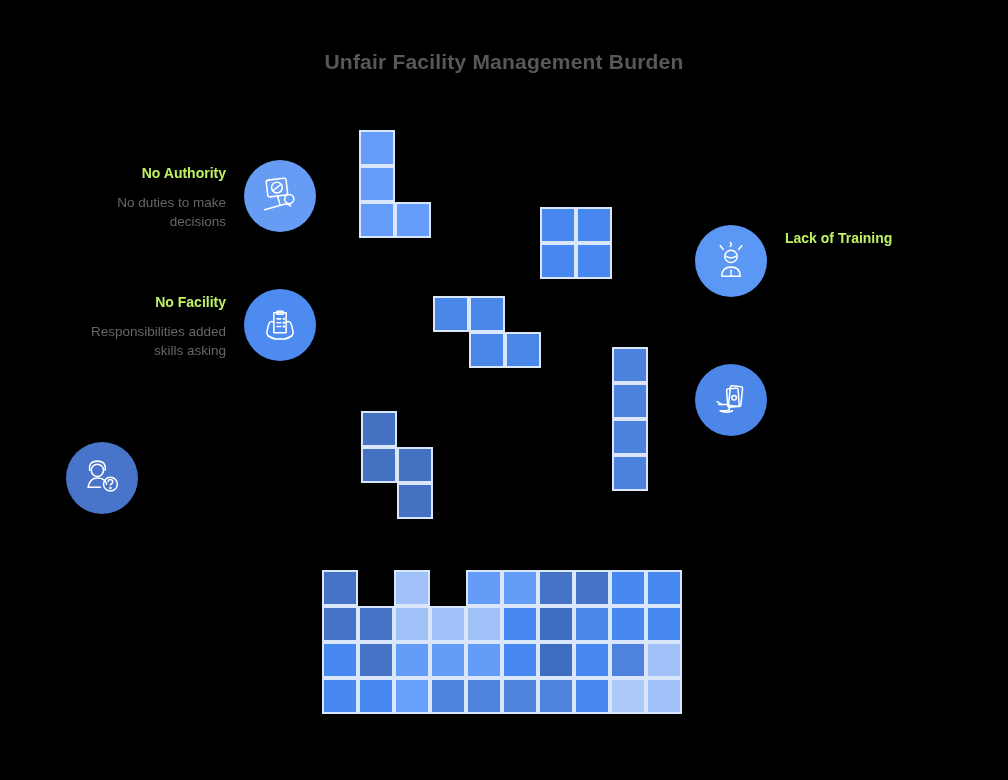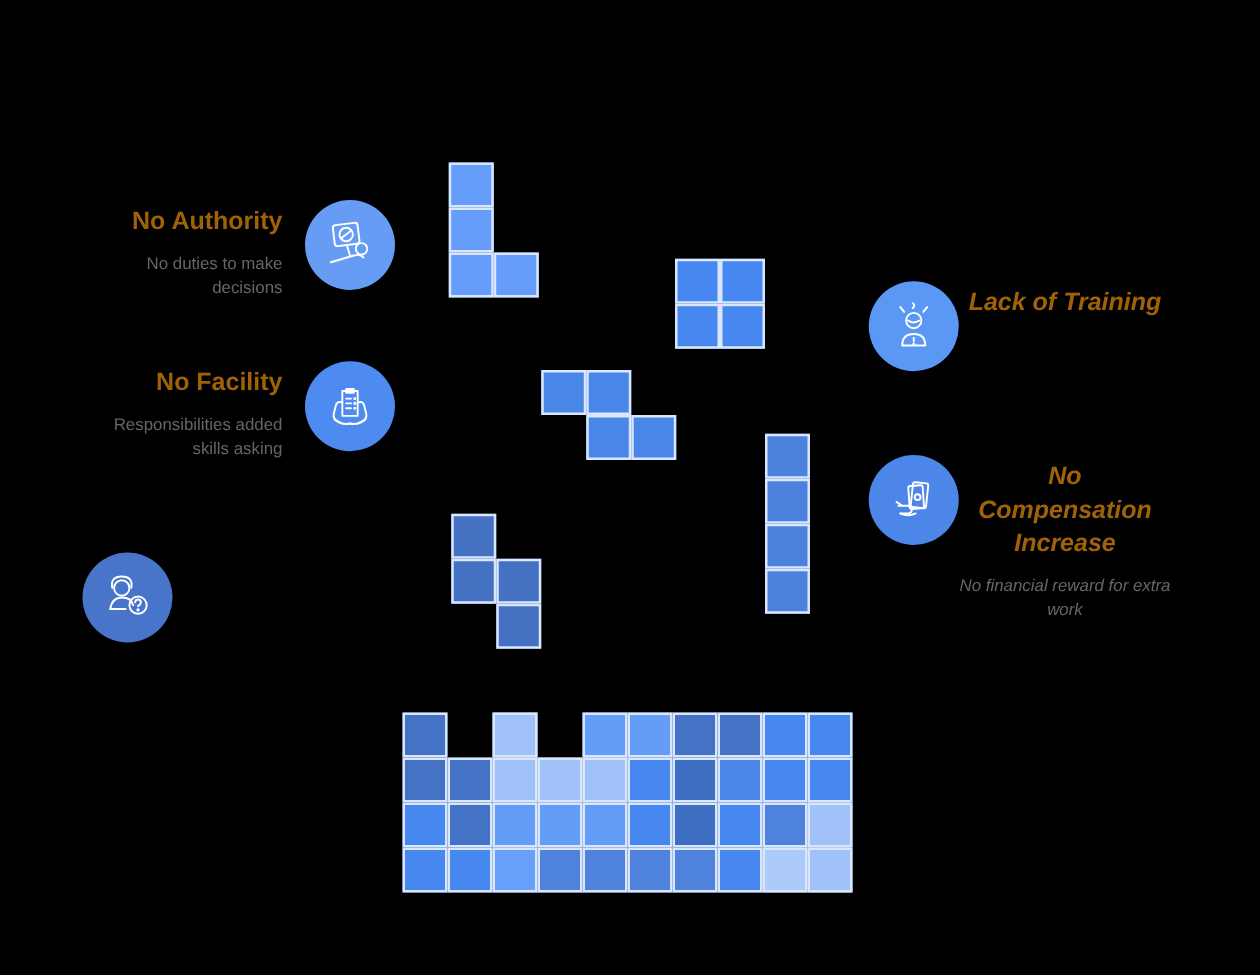--- a/index.html
+++ b/index.html
@@ -6,44 +6,45 @@
   #canvas{
     position:relative;width:1008px;height:780px;background:#000;overflow:hidden;
     font-family:"Liberation Sans","DejaVu Sans",sans-serif;
   }
   .title{
     position:absolute;top:50px;left:0;width:1008px;text-align:center;
     font-size:21px;font-weight:700;color:#58585B;letter-spacing:.2px;
   }
   .item{position:absolute;display:flex;align-items:flex-start;}
   .item .txt{padding-top:4px;}
-  .item .heading{font-size:20px;font-weight:700;color:#a16207;line-height:1.35;margin:0 0 10px 0;}
+  .item .heading{font-size:14px;font-weight:700;color:#bef264;line-height:1.35;margin:0 0 10px 0;}
   .item .body{font-size:13.5px;font-weight:400;color:#646669;line-height:1.42;margin:0;}
   .item-left .txt{width:160px;text-align:right;margin-right:18px;}
-  .item-right .txt{width:170px;text-align:center;font-style:italic;}
+  .item-right .txt{width:170px;text-align:left;margin-left:18px;}
   .circle{
     width:72px;height:72px;border-radius:50%;flex:0 0 72px;
     display:flex;align-items:center;justify-content:center;
   }
   .circle svg{display:block;}
   #item1{left:66px;top:160px;}
   #item2{left:66px;top:289px;}
   #item3{left:66px;top:442px;}
   #item4{left:695px;top:225px;flex-direction:row;}
   #item5{left:695px;top:364px;flex-direction:row;}
   .block{
     position:absolute;box-sizing:border-box;
     border:2px solid #D9E6FB;
   }
 </style>
 </head>
 <body>
 
 <div id="canvas">
 
+  <div class="title">Unfair Facility Management Burden</div>
 
   <div class="item item-left" id="item1">
     <div class="txt">
       <div class="heading">No Authority</div>
       <div class="body">No duties to make decisions</div>
     </div>
     <div class="circle" style="background:#679CF4">
       <span>
         <svg width="46" height="46" viewBox="0 0 60 60" fill="none" stroke="#FFFFFF" stroke-width="2" stroke-linecap="round" stroke-linejoin="round">
           <rect x="13" y="8" width="26" height="22" rx="3" transform="rotate(-7 26 19)"></rect>
@@ -124,24 +125,20 @@
       <span>
         <svg width="46" height="46" viewBox="0 0 60 60" fill="none" stroke="#FFFFFF" stroke-width="2" stroke-linecap="round" stroke-linejoin="round">
           <rect x="28" y="12" width="16" height="26" rx="2" transform="rotate(6 36 25)"></rect>
           <rect x="25" y="15" width="15" height="24" rx="2" transform="rotate(-4 32 27)"></rect>
           <circle cx="34" cy="27" r="3"></circle>
           <path d="M14 36 h10 q4 0 4 4 q0 4 -4 4 h-8"></path>
           <path d="M12 32 l6 4"></path>
           <path d="M16 44 q8 4 16 0"></path>
         </svg>
       </span>
-    </div>
-    <div class="txt">
-      <div class="heading">No Compensation Increase</div>
-      <div class="body">No financial reward for extra work</div>
     </div>
   </div>
 
   <div>
       <div class="block" style="left: 359px; top: 130px; width: 36px; height: 36px; background: rgb(102, 157, 250); border-color: rgb(217, 230, 251);"></div>
       <div class="block" style="left: 359px; top: 166px; width: 36px; height: 36px; background: rgb(102, 157, 250); border-color: rgb(217, 230, 251);"></div>
       <div class="block" style="left: 359px; top: 202px; width: 36px; height: 36px; background: rgb(102, 157, 250); border-color: rgb(217, 230, 251);"></div>
       <div class="block" style="left: 395px; top: 202px; width: 36px; height: 36px; background: rgb(102, 157, 250); border-color: rgb(217, 230, 251);"></div>
       <div class="block" style="left: 540px; top: 207px; width: 36px; height: 36px; background: rgb(71, 136, 240); border-color: rgb(217, 230, 251);"></div>
       <div class="block" style="left: 576px; top: 207px; width: 36px; height: 36px; background: rgb(71, 136, 240); border-color: rgb(217, 230, 251);"></div>

